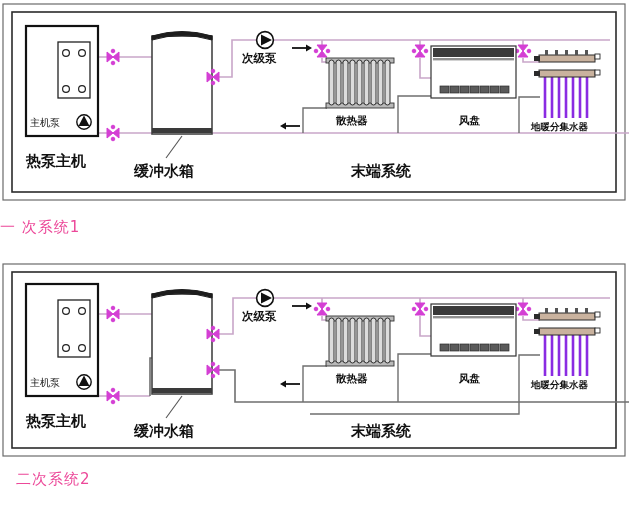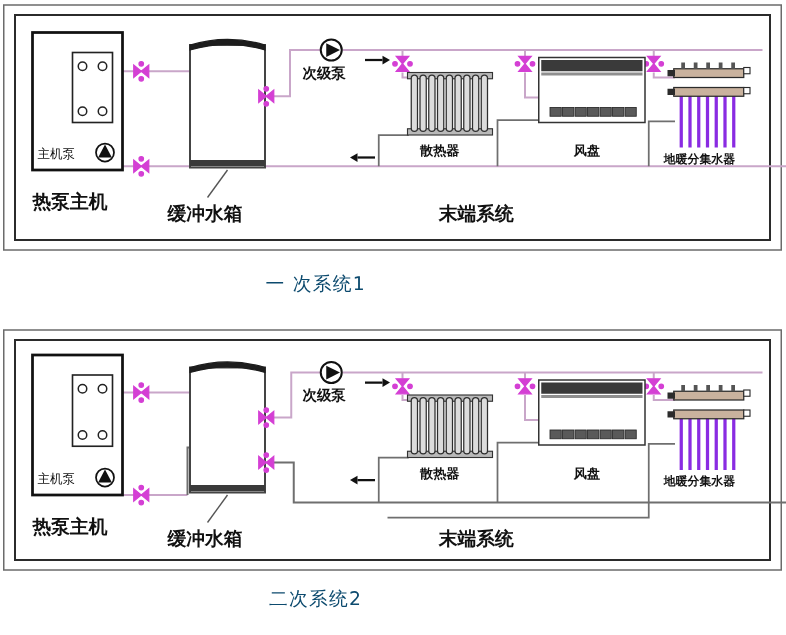--- a/index.html
+++ b/index.html
@@ -25,28 +25,27 @@
     left: 0;
     width: 629px;
   }
   #diagram1-block { top: 0; height: 205px; }
   #diagram2-block { top: 262px; height: 200px; }
 
   .caption {
     position: absolute;
     left: 0;
     width: 505px;
-    text-align: center;
     font-family: "DejaVu Sans", sans-serif;
     font-size: 15px;
-    color: #0c4a6e;
+    color: #ec4899;
     letter-spacing: 1px;
   }
   #caption1 { top: 218px; }
-  #caption2 { top: 470px; }
+  #caption2 { top: 470px; margin-left: 16px; }
 
   svg { display: block; }
   .lbl {
     font-family: "DejaVu Sans", sans-serif;
     fill: #111111;
   }
 </style>
 </head>
 <body>
 

